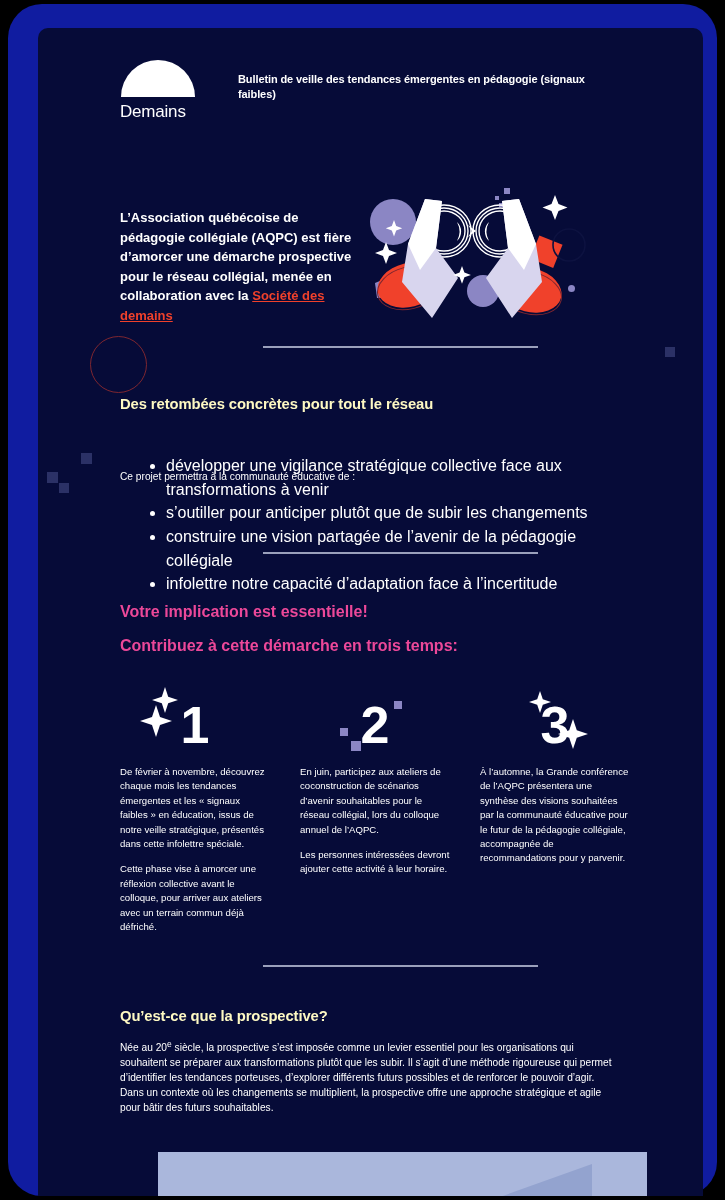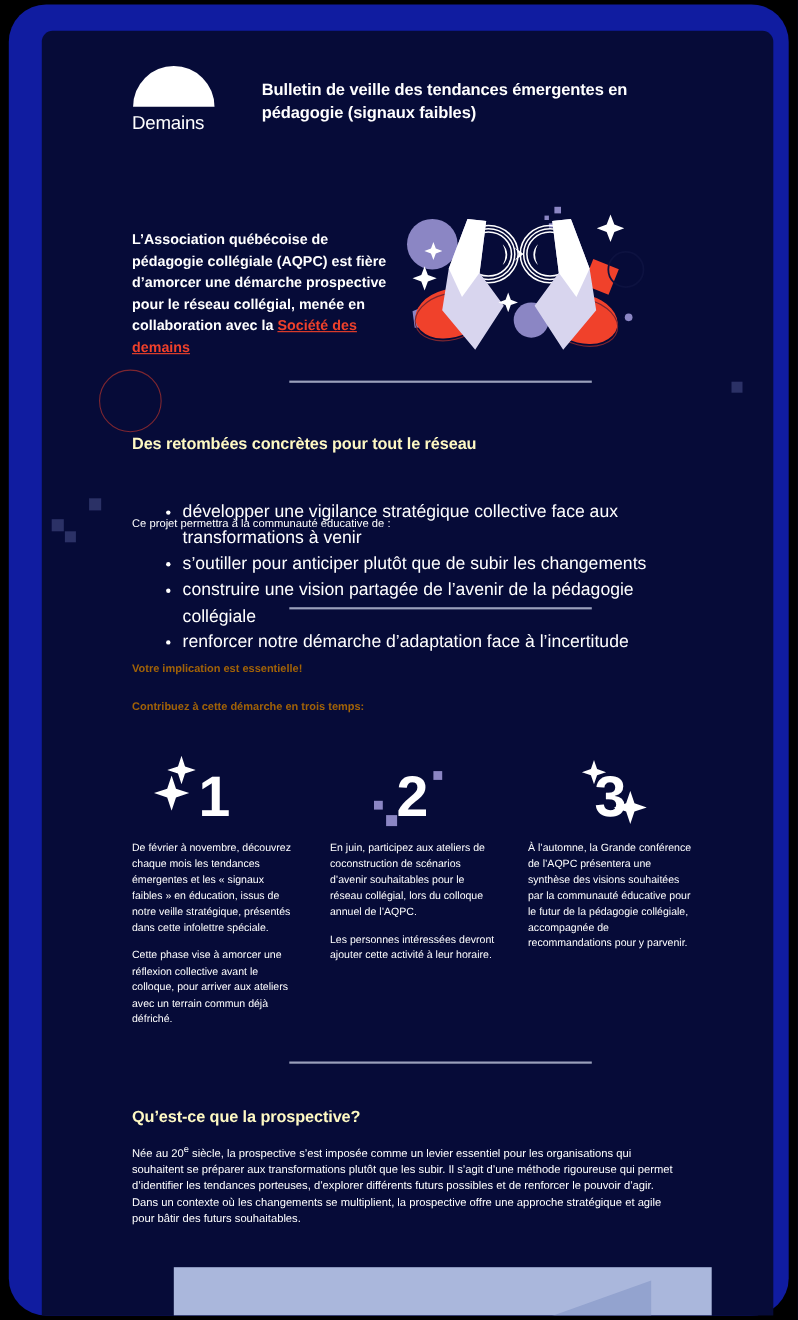--- a/index.html
+++ b/index.html
@@ -67,21 +67,21 @@
   }
   #logo-text {
     color: #ffffff;
     font-size: 17px;
     font-weight: 400;
     letter-spacing: -0.2px;
     margin-top: 5px;
   }
   #header-title {
     color: #ffffff;
-    font-size: 15px;
+    font-size: 11px;
     font-weight: bold;
     line-height: 1.38;
     margin-top: 12px;
     letter-spacing: -0.1px;
   }
 
   
   #intro-row {
     position: absolute;
     left: 82px;
@@ -141,22 +141,22 @@
     padding: 0 0 0 20px;
     color: #ffffff;
     font-size: 16px;
     line-height: 1.48;
     list-style: disc;
   }
   ul.bullets li { margin: 0; padding: 0; }
 
   .sub-heading {
     position: absolute;
-    color: #a16207;
-    font-size: 10px;
+    color: #ec4899;
+    font-size: 16px;
     font-weight: bold;
   }
 
   
   #steps {
     position: absolute;
     left: 82px;
     top: 655px;
     width: 510px;
     display: flex;
@@ -285,21 +285,21 @@
     </div>
 
     <div class="divider" style="top:318px;"></div>
 
     <div class="section-heading" style="left:82px; top:368px;">Des retombées concrètes pour tout le réseau</div>
     <div class="body-text" style="left:82px; top:402px; width:480px;margin-top:40px;">Ce projet permettra à la communauté éducative de :</div>
     <ul class="bullets" style="left:108px; top:426px; width:470px;">
       <li>développer une vigilance stratégique collective face aux transformations à venir</li>
       <li>s’outiller pour anticiper plutôt que de subir les changements</li>
       <li>construire une vision partagée de l’avenir de la pédagogie collégiale</li>
-      <li>renforcer notre démarche d’adaptation face à l’incertitude</li>
+      <li>infolettre notre capacité d’adaptation face à l’incertitude</li>
     </ul>
 
     <div class="divider" style="top:524px;"></div>
 
     <div class="sub-heading" style="left:82px; top:575px;">Votre implication est essentielle!</div>
     <div class="sub-heading" style="left:82px; top:609px;">Contribuez à cette démarche en trois temps:</div>
 
     <div id="steps">
 
       <div class="step">

